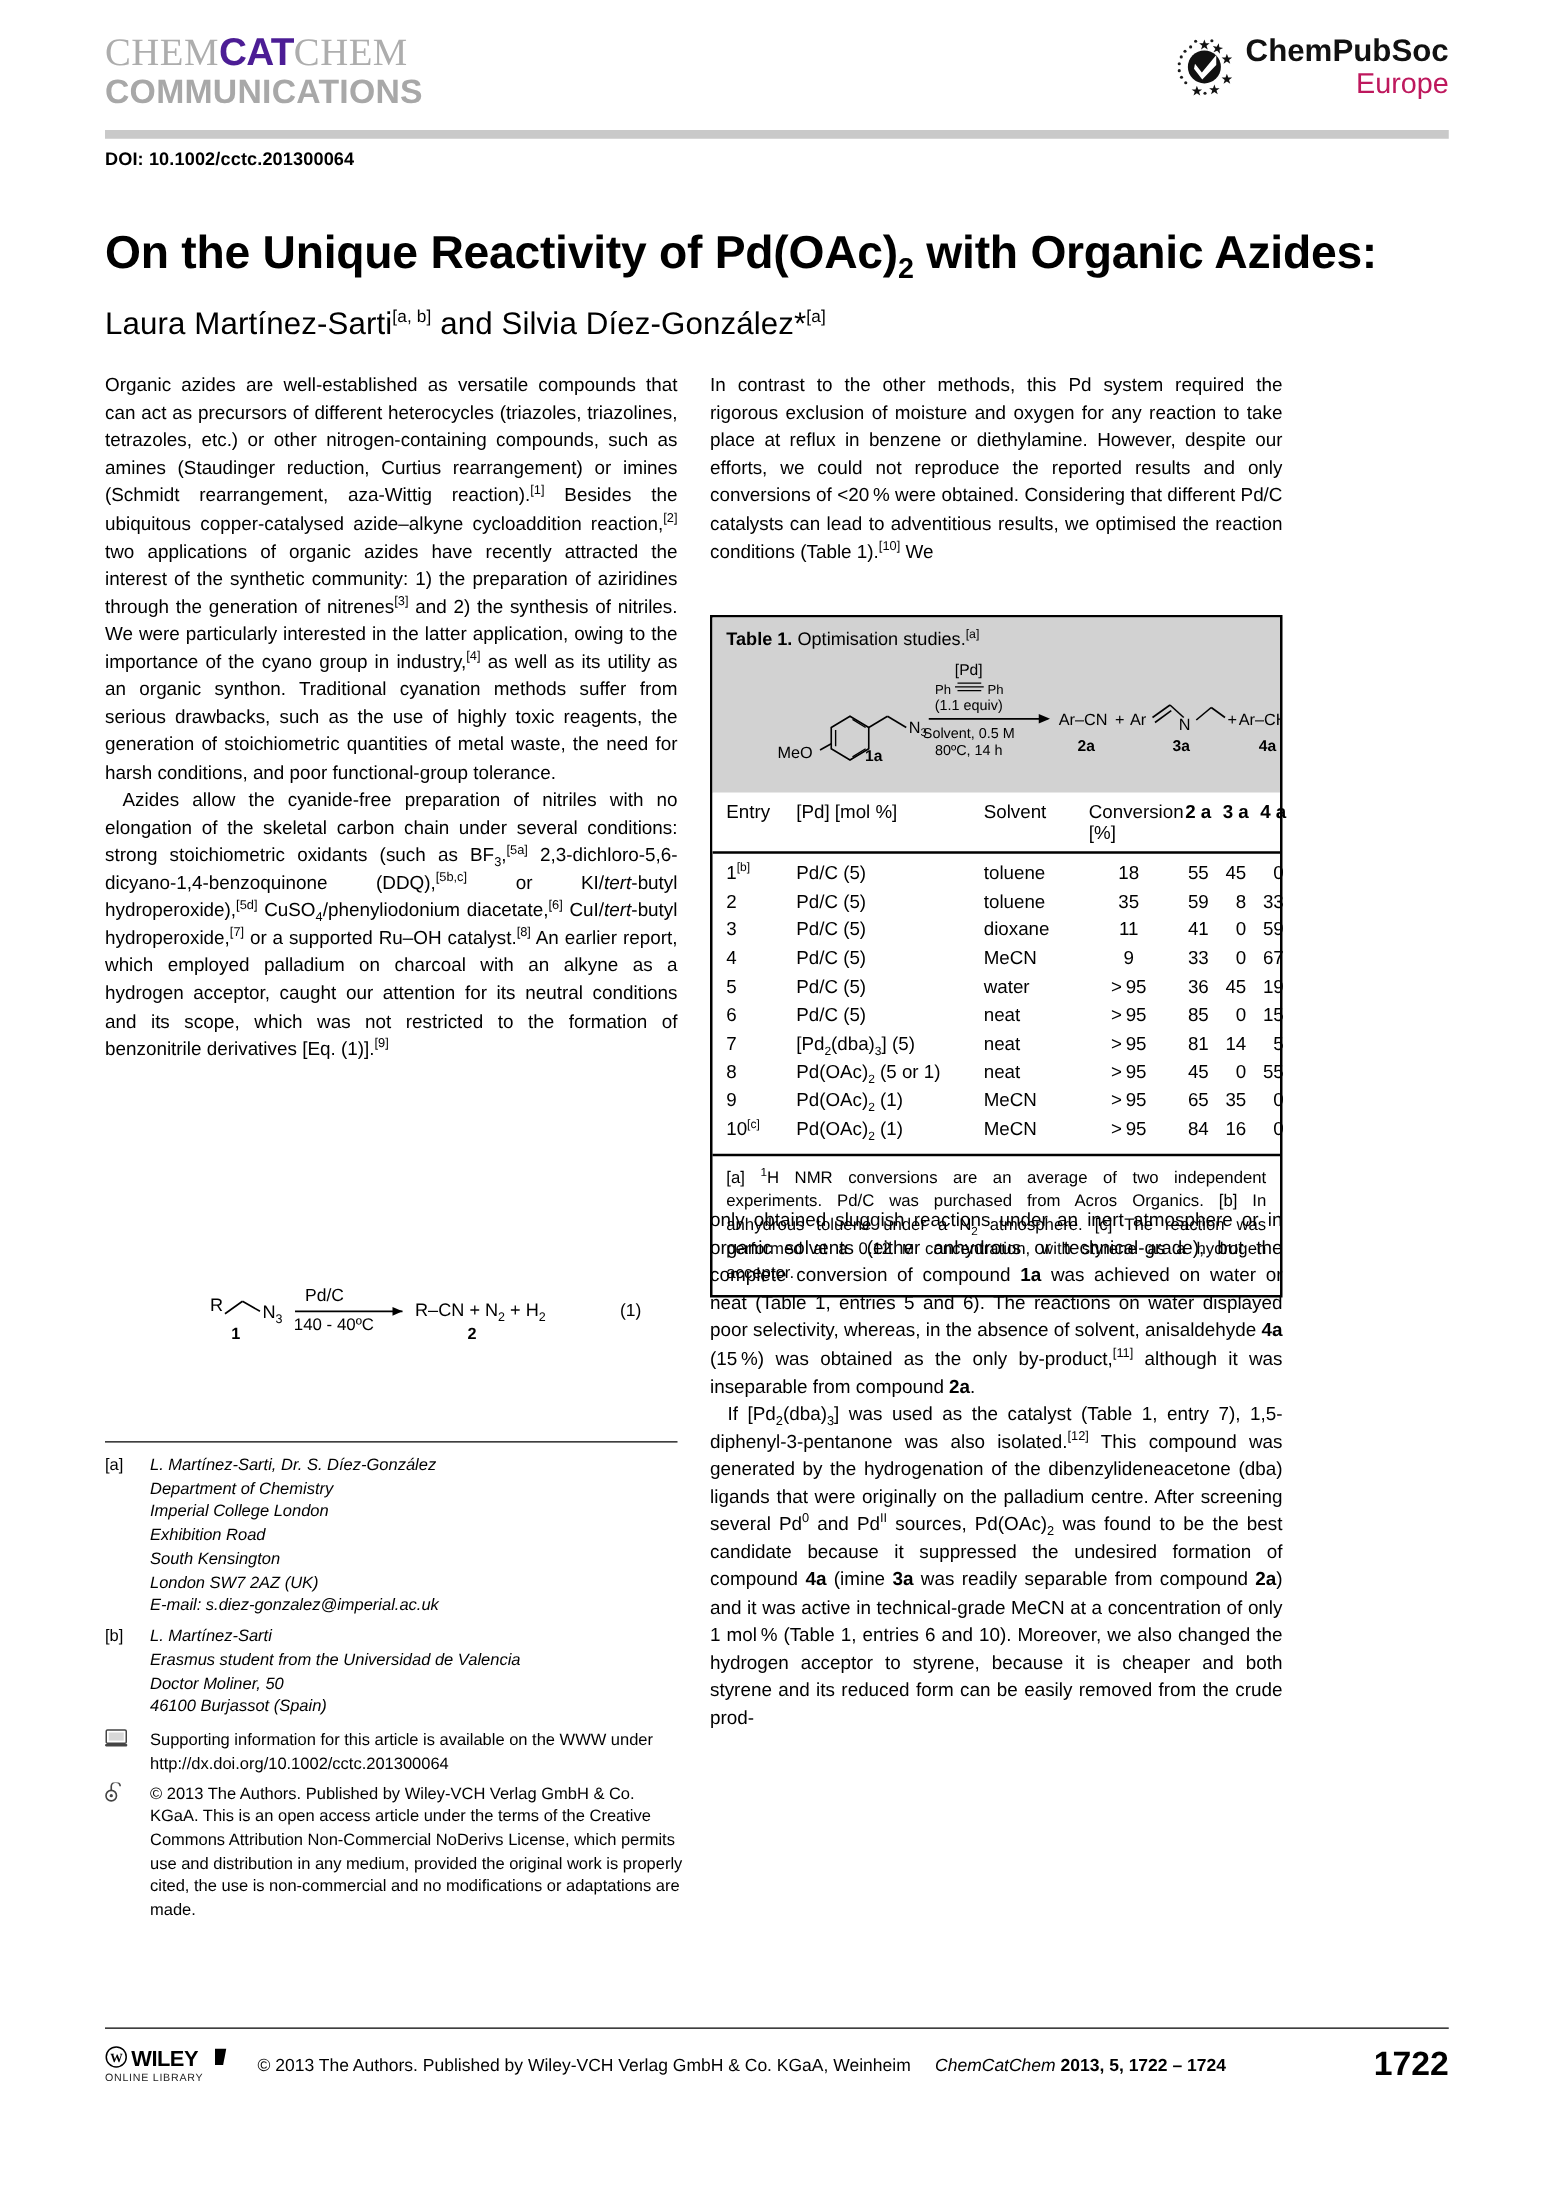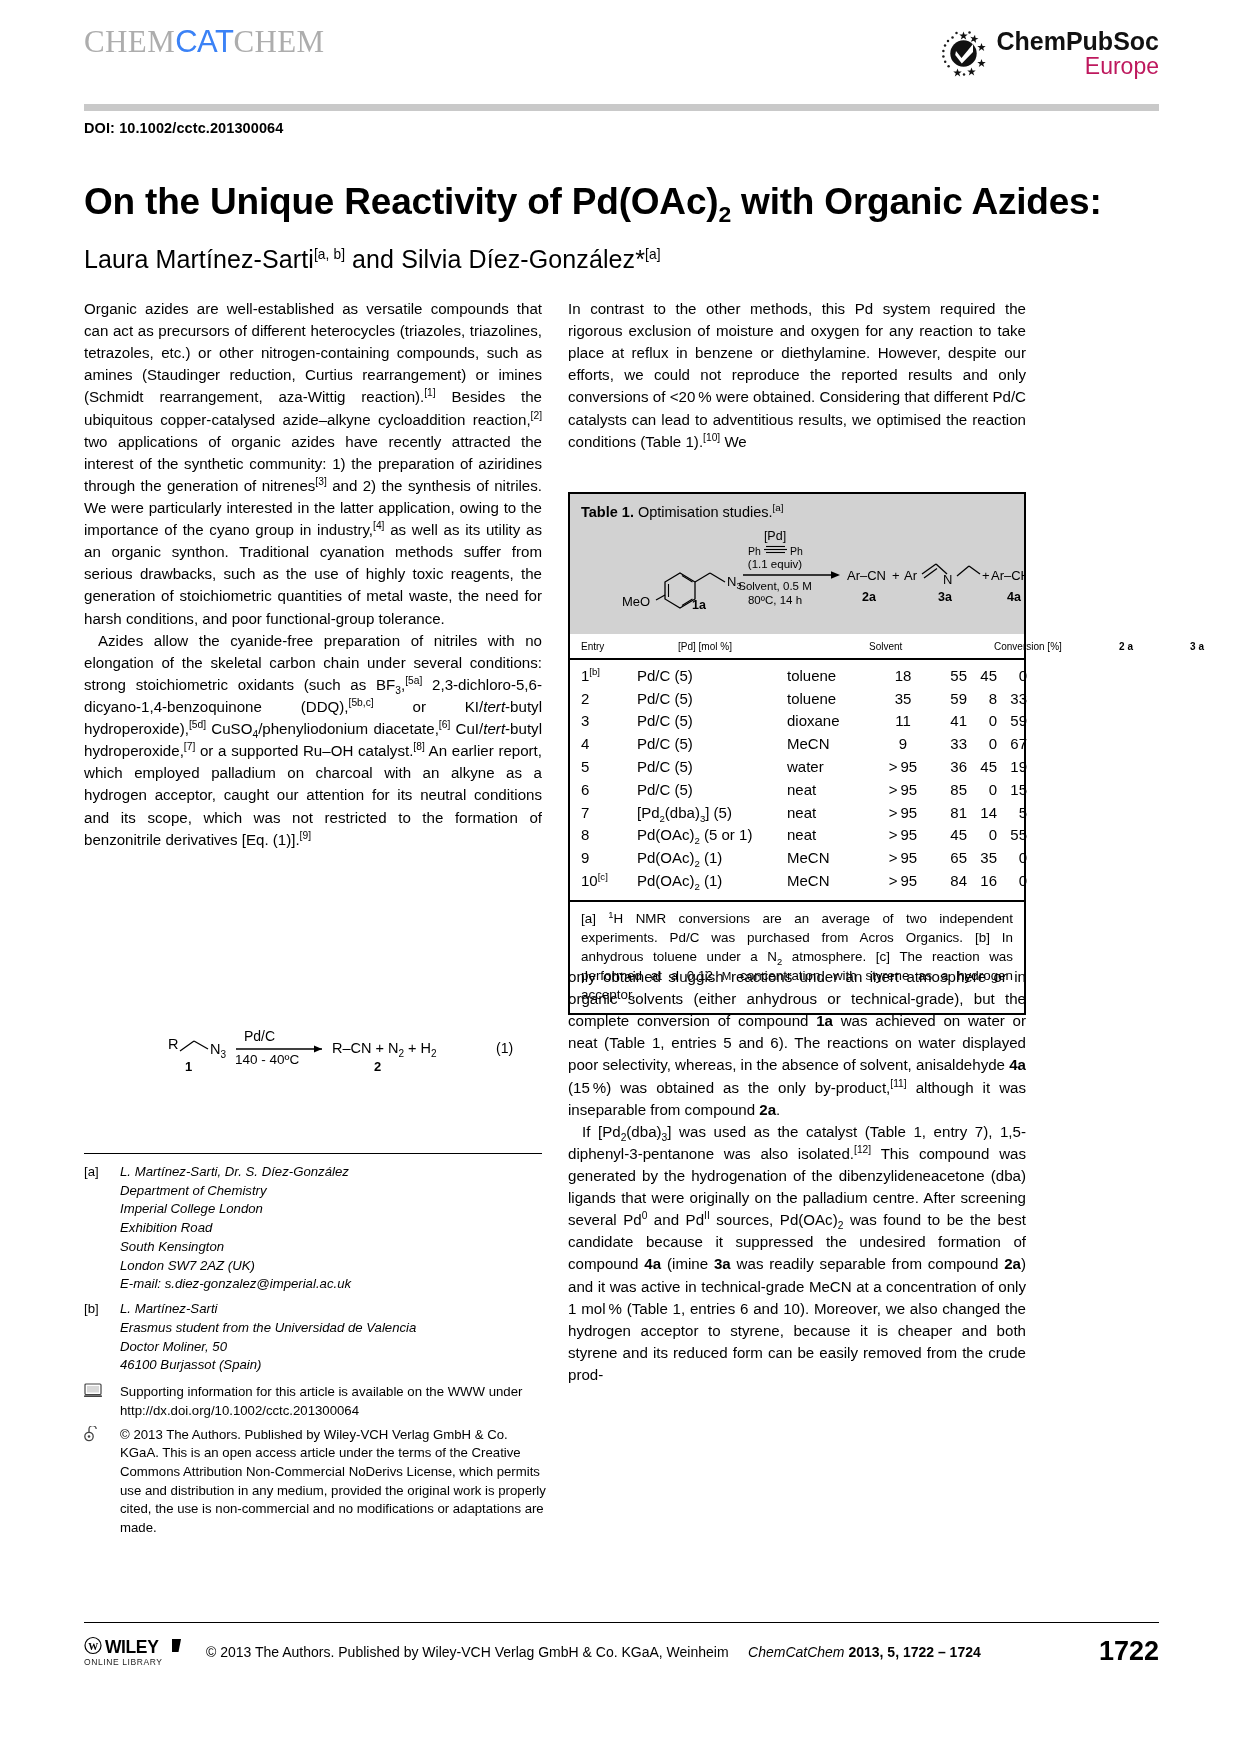--- a/index.html
+++ b/index.html
@@ -6,21 +6,21 @@
   body{
     width:1241px;height:1754px;background:#fff;
     font-family:"Liberation Sans",sans-serif;
     color:#000;-webkit-font-smoothing:antialiased;
   }
   .page{position:relative;width:1241px;height:1754px;box-sizing:border-box;padding:0;}
 
   
   .masthead{position:absolute;left:84px;top:26px;width:1075px;height:78px;}
   .journal-name{font-size:31px;letter-spacing:.4px;line-height:1.0;font-family:"Liberation Serif",serif;color:#adadad;white-space:nowrap;}
-  .journal-name b{color:#3b82f6;font-family:"Liberation Sans",sans-serif;font-weight:400;letter-spacing:-.5px;}
+  .journal-name b{color:#4c1d95;font-family:"Liberation Sans",sans-serif;font-weight:700;letter-spacing:-.5px;}
   .journal-sub{font-size:27px;font-weight:700;color:#a8a8a8;letter-spacing:.2px;line-height:1.1;margin-top:2px;}
   .pubsoc{position:absolute;right:0;top:2px;display:flex;align-items:center;gap:9px;}
   .pubsoc-logo{width:47px;height:47px;position:relative;}
   .pubsoc-txt{line-height:1.05;}
   .pubsoc-txt .l1{font-size:25px;font-weight:700;color:#111;}
   .pubsoc-txt .l2{font-size:23px;font-weight:400;color:#be185d;text-align:right;}
   .rule{position:absolute;left:84px;top:104px;width:1075px;height:7px;background:#c9c9c9;}
 
   .doi{position:absolute;left:84px;top:120px;font-size:14.5px;font-weight:700;letter-spacing:.1px;}
 
@@ -41,21 +41,21 @@
   .col i{font-style:italic;}
   .col b{font-weight:700;}
 
   
   .tablebox{position:absolute;left:568px;top:492px;width:458px;border:2px solid #000;box-sizing:border-box;background:#fff;}
   .tbl-head{background:#d2d2d2;padding:8px 11px 4px 11px;}
   .tbl-caption{font-size:14.5px;}
   .tbl-caption b{font-weight:700;}
   .tbl-caption sup{font-size:.68em;vertical-align:super;}
   .scheme{background:#d2d2d2;position:relative;height:110px;}
-  .cols-head{display:flex;font-size:10px;padding:7px 11px 6px 11px;border-bottom:2px solid #000;background:#fff;gap:41px;}
+  .cols-head{display:flex;font-size:15px;padding:7px 11px 6px 11px;border-bottom:2px solid #000;background:#fff;}
   .rows{font-size:15px;padding:5px 11px 7px 11px;border-bottom:2px solid #000;}
   .trow{display:flex;line-height:1.52;}
   .c-entry{width:56px;flex:none;}
   .c-pd{width:150px;flex:none;}
   .c-solv{width:82px;flex:none;}
   .c-conv{width:68px;flex:none;text-align:center;}
   .c-2a{width:30px;flex:none;text-align:right;}
   .c-3a{width:30px;flex:none;text-align:right;}
   .c-4a{width:30px;flex:none;text-align:right;}
   .rows sup{font-size:.64em;vertical-align:super;line-height:0;}
@@ -92,20 +92,21 @@
 
   svg{display:block;}
 </style>
 </head>
 <body>
 
 <div class="page">
 
   <div class="masthead">
     <div class="journal-name"><span>CHEM</span><b>CAT</b><span>CHEM</span></div>
+    <div class="journal-sub">COMMUNICATIONS</div>
 
     <div class="pubsoc">
       <div class="pubsoc-logo">
         <svg width="47" height="47" viewBox="0 0 47 47">
           <g fill="#111">
             <circle cx="23.5" cy="23.5" r="13.2"></circle>
             <g>
               <polygon points="23.5,1.6 24.6,4.6 27.7,4.6 25.2,6.5 26.2,9.5 23.5,7.7 20.8,9.5 21.8,6.5 19.3,4.6 22.4,4.6"></polygon>
               <polygon points="34.2,4.6 35.3,7.6 38.4,7.6 35.9,9.5 36.9,12.5 34.2,10.7 31.5,12.5 32.5,9.5 30,7.6 33.1,7.6" transform="rotate(12 34.2 8.5)"></polygon>
               <polygon points="41.5,13.0 42.6,16.0 45.7,16.0 43.2,17.9 44.2,20.9 41.5,19.1 38.8,20.9 39.8,17.9 37.3,16.0 40.4,16.0"></polygon>

